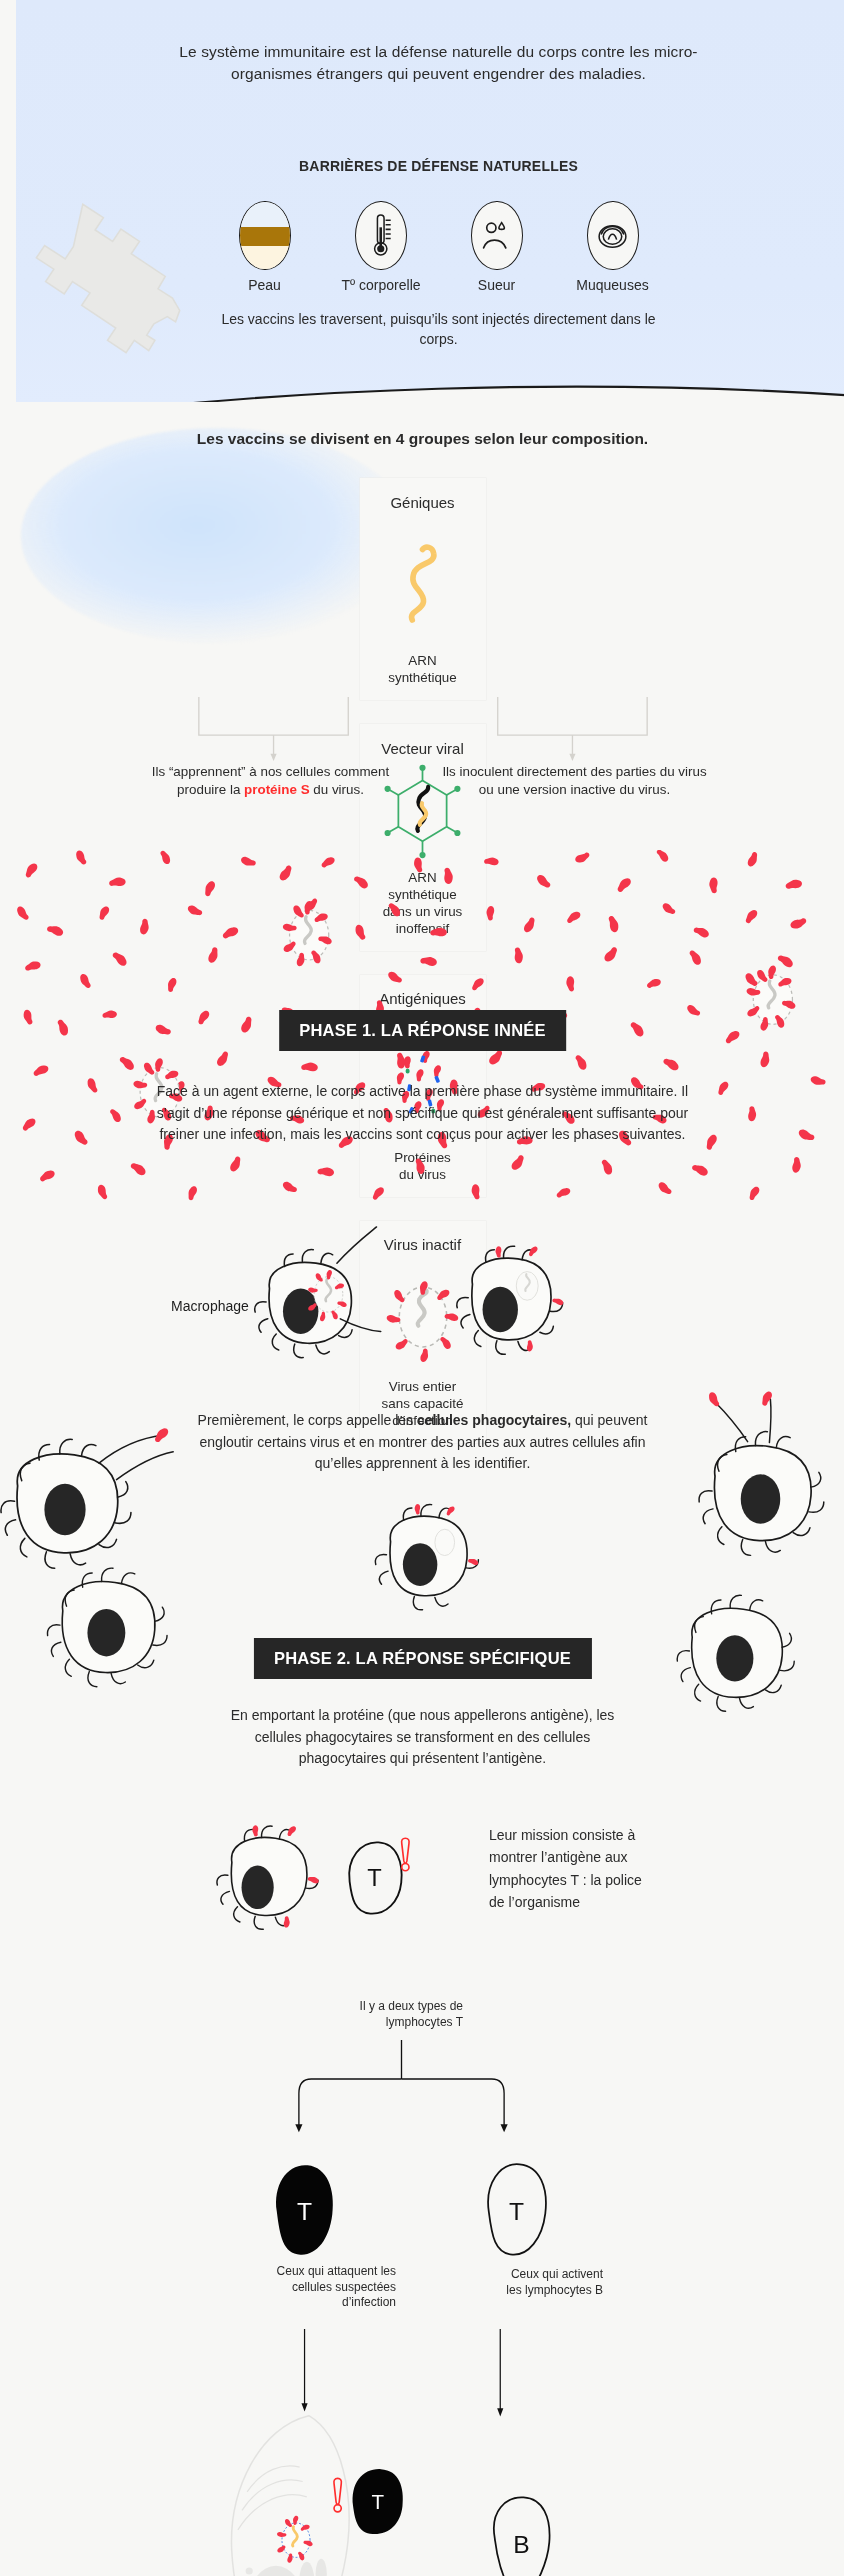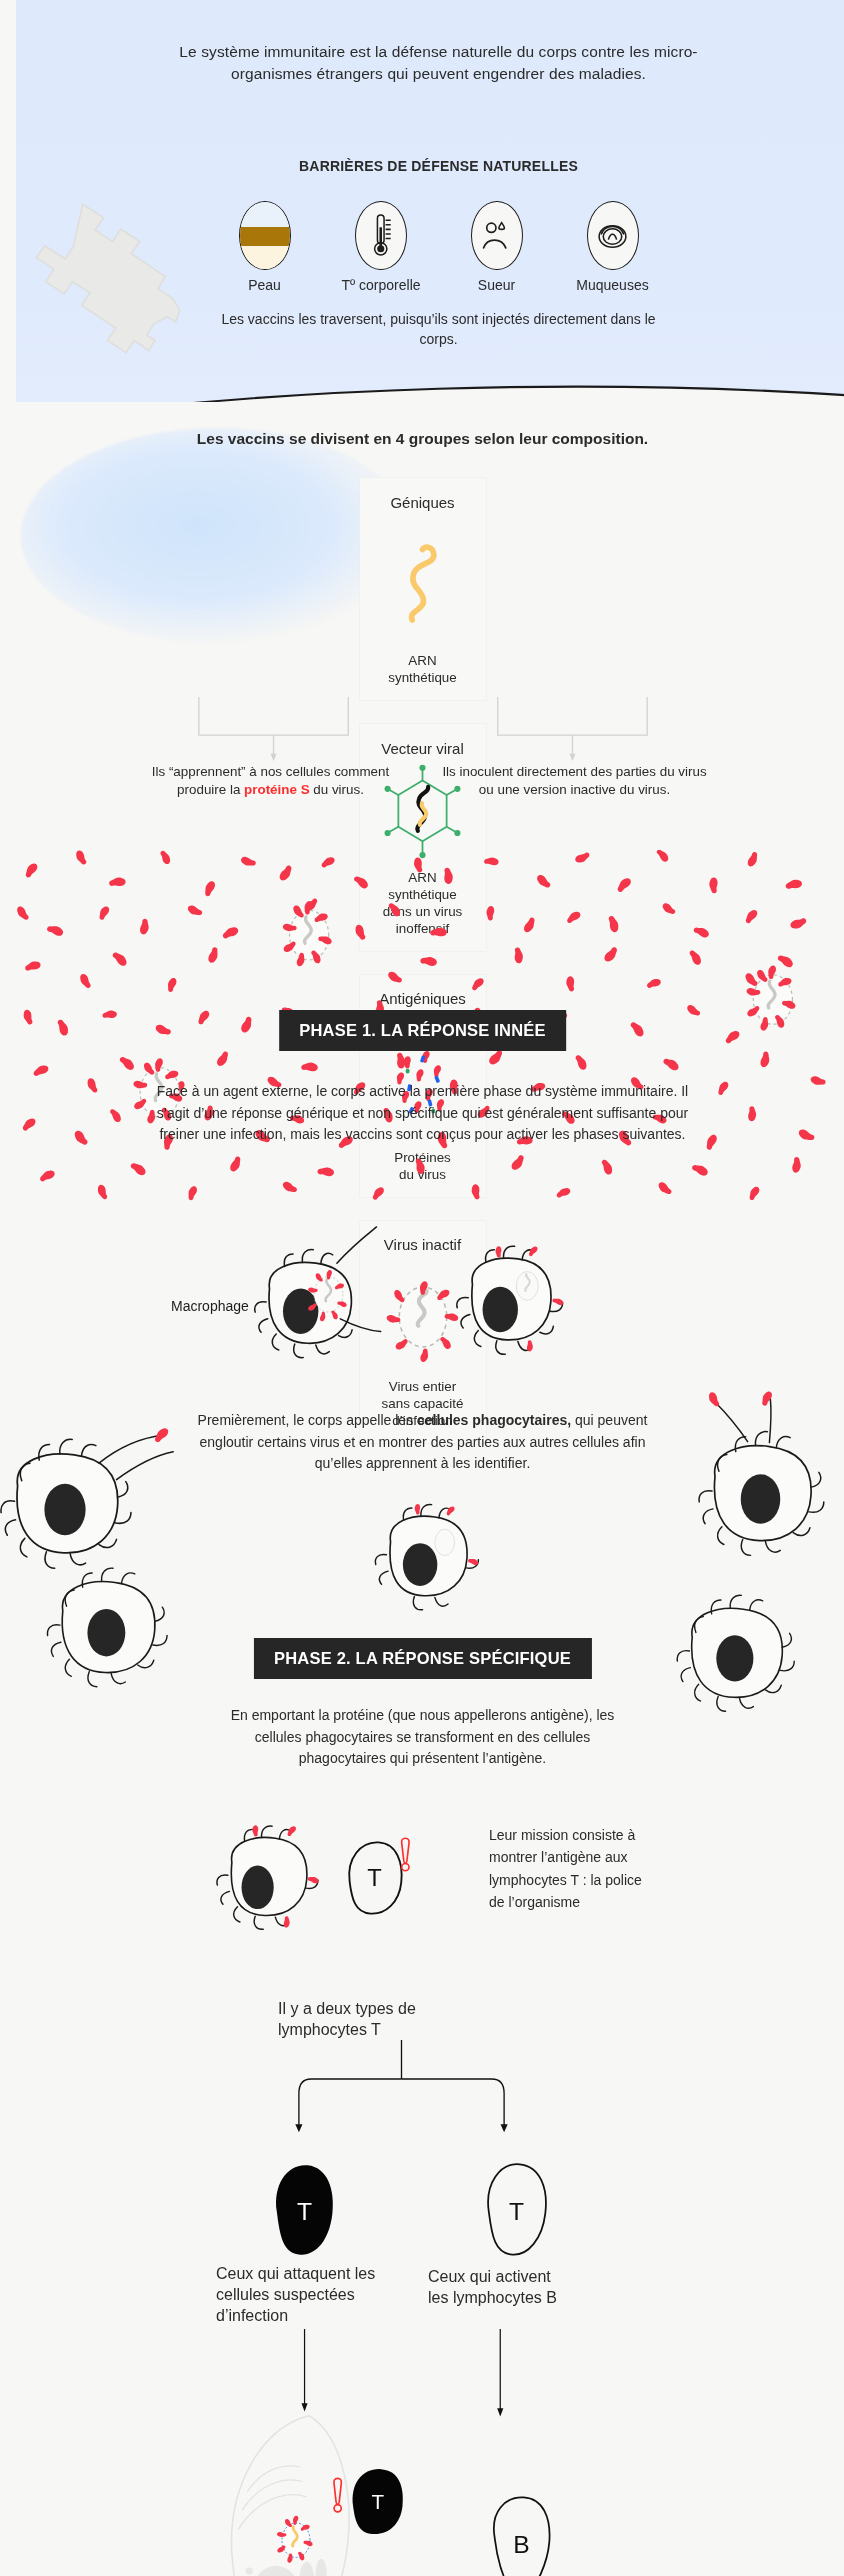--- a/index.html
+++ b/index.html
@@ -101,21 +101,21 @@
     position:absolute; left:50%; transform:translateX(-50%);
     text-align:center; font-size:14px; line-height:1.55; color:#2b2b2b;
   }
   .para b { font-weight:bold; }
 
   .cells-layer { position:absolute; left:0; top:0; width:845px; height:2862px; pointer-events:none; }
 
   .small-lab { position:absolute; font-size:14px; color:#1d1d1d; }
 
   .flow-svg { position:absolute; }
-  .node-lab { position:absolute; text-align:left; font-size:16px; line-height:1.3; color:#2b2b2b; }
+  .node-lab { position:absolute; text-align:right; font-size:12px; line-height:1.3; color:#2b2b2b; }
 </style>
 </head>
 <body>
 
 <div class="page">
 
   <div class="sky">
 
     <div class="intro">
       <p>Le système immunitaire est la défense naturelle du corps contre les micro-organismes étrangers qui peuvent engendrer des maladies.</p>

